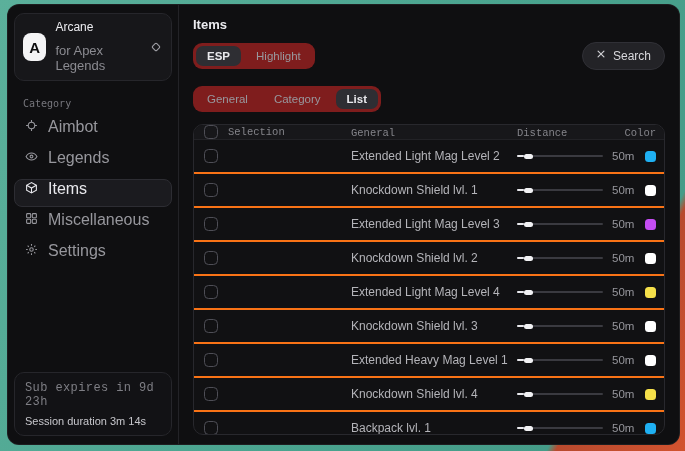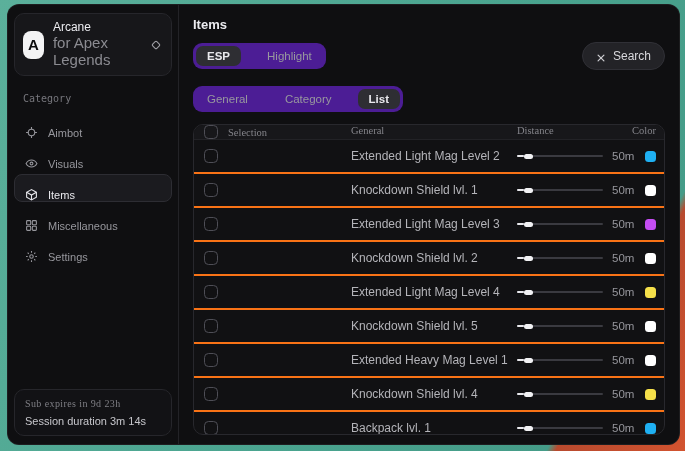--- a/index.html
+++ b/index.html
@@ -15,48 +15,48 @@
   }
   
   .sidebar{flex:0 0 170px;width:170px;border-right:1px solid #232327;position:relative}
   .sidebar-header{
     margin:8px 6px 0;background:#17171a;border:1px solid #26262b;border-radius:10px;
     padding:7px 8px;display:flex;align-items:center;gap:9px;
   }
   .logo{width:28px;height:28px;border-radius:8px;background:#f4f4f5;color:#0c0c0d;
     display:flex;align-items:center;justify-content:center;font-weight:bold;font-size:15px}
   .app-name{font-size:12px;font-weight:normal;color:#ececf0;line-height:13px}
-  .app-sub{font-size:15px;color:#8b8b91;margin-top:0}
+  .app-sub{font-size:13px;color:#8b8b91;margin-top:9px}
   .header-icon{margin-left:auto;color:#9b9ba1;display:flex}
   .section-label{font-family:"DejaVu Sans Mono",monospace;font-size:10px;color:#76767c;margin:17px 0 8px 15px}
   .nav{display:flex;flex-direction:column;gap:3px;padding:0 6px}
-  .nav-item{display:flex;align-items:flex-end;gap:10px;height:26px;padding:0 9px;border-radius:8px;
-    color:#97979d;font-size:11px;border:1px solid transparent;cursor:pointer}
+  .nav-item{display:flex;align-items:flex-start;gap:10px;height:26px;padding:0 9px;border-radius:8px;
+    color:#97979d;font-size:16px;border:1px solid transparent;cursor:pointer}
   .nav-item.active{background:#1b1b1f;border-color:#2d2d33;color:#e9e9ed}
   .nav-icon{width:14px;height:14px;display:flex;align-items:center;justify-content:center}
   .nav-icon svg{width:13px;height:13px}
   .sidebar-footer{position:absolute;left:6px;right:6px;bottom:8px;border:1px solid #26262b;
     border-radius:10px;padding:8px 10px;background:#121215}
-  .footer-line1{font-family:Liberation Serif, serif;font-size:10px;color:#7f7f85;letter-spacing:.4px}
+  .footer-line1{font-family:Liberation Mono, monospace;font-size:12px;color:#7f7f85;letter-spacing:.4px}
   .footer-line2{font-size:11px;color:#c7c7cc;margin-top:6px}
   
   .main{flex:1;min-width:0;display:flex;flex-direction:column;padding:12px 14px 9px}
   .main-title{font-size:13px;font-weight:bold;color:#ececf0}
   .toolbar-row{display:flex;align-items:center;margin-top:10px}
-  .tab-group{display:inline-flex;background:#4c1d95;border-radius:9px;padding:3px;gap:15px}
+  .tab-group{display:inline-flex;background:#7f1d1d;border-radius:9px;padding:3px;gap:4px}
   .tab{padding:4px 11px;font-size:11.5px;color:#98989e;border-radius:7px;cursor:pointer;white-space:nowrap}
   .tab.active{background:#2e2e33;color:#e9e9ed;font-weight:bold}
-  .search-btn{margin-left:auto;display:flex;align-items:flex-end;gap:7px;background:#232327;
+  .search-btn{margin-left:auto;display:flex;align-items:flex-start;gap:7px;background:#232327;
     border:1px solid #303036;border-radius:15px;padding:6px 13px;font-size:12px;color:#d8d8dc;cursor:pointer}
   .search-btn svg{width:10px;height:10px}
   .subtabs-row{margin-top:16px}
   .table-card{margin-top:12px;flex:1;border:1px solid #28282d;border-radius:10px;background:#111113;
     overflow:hidden;display:flex;flex-direction:column}
-  .thead{display:flex;align-items:flex-start;height:30px;padding:0 8px 0 10px;background:#17171a;
-    border-bottom:1px solid #222226;font-family:Liberation Serif, serif;font-size:10.5px;color:#84848a}
+  .thead{display:flex;align-items:flex-end;height:30px;padding:0 8px 0 10px;background:#17171a;
+    border-bottom:1px solid #222226;font-family:Liberation Mono, monospace;font-size:10.5px;color:#84848a}
   .col-sel{flex:0 0 147px;display:flex;align-items:center;gap:10px}
   .col-obj{flex:0 0 166px}
   .col-dist{flex:1;display:flex;align-items:center}
   .col-color{flex:0 0 auto;text-align:right}
   .trow{display:flex;align-items:center;height:32px;padding:0 8px 0 10px;border-bottom:2px solid #f97316}
   .trow:last-child{border-bottom:none}
   .checkbox{width:14px;height:14px;border:1.5px solid #4e4e56;border-radius:4.5px;background:transparent;
     box-sizing:border-box;cursor:pointer}
   .obj-name{font-size:12px;color:#b4b4b9;white-space:nowrap}
   .slider{position:relative;width:86px;height:10px;cursor:pointer}
@@ -101,21 +101,21 @@
     <span>Aimbot</span>
   </div>
 
   <div class="nav-item">
     <span class="nav-icon">
             <svg viewBox="0 0 24 24" fill="none" stroke="currentColor" stroke-width="2">
               <path d="M2 12s3.5-6.5 10-6.5S22 12 22 12s-3.5 6.5-10 6.5S2 12 2 12z"></path>
               <circle cx="12" cy="12" r="2.6"></circle>
             </svg>
           </span>
-    <span>Visuals</span>
+    <span>Legends</span>
   </div>
 
   <div class="nav-item active">
     <span class="nav-icon">
             <svg viewBox="0 0 24 24" fill="none" stroke="currentColor" stroke-width="2">
               <path d="M21 8l-9-5-9 5v9l9 5 9-5z"></path>
               <path d="M3 8l9 5 9-5"></path>
               <line x1="12" y1="13" x2="12" y2="22"></line>
             </svg>
           </span>
@@ -289,21 +289,21 @@
     </div>
     <div class="col-color">
       <div class="swatch" style="background: rgb(245, 224, 74);"></div>
     </div>
   </div>
 
   <div class="trow">
     <div class="col-sel">
       <div class="checkbox"></div>
     </div>
-    <div class="col-obj obj-name">Knockdown Shield lvl. 5</div>
+    <div class="col-obj obj-name">Knockdown Shield lvl. 3</div>
     <div class="col-dist">
       <div class="slider">
         <div class="slider-track"></div>
         <div class="slider-fill" style="width: 8%;"></div>
         <div class="slider-knob" style="left: 8%;"></div>
       </div>
       <span class="dist-value">50m</span>
     </div>
     <div class="col-color">
       <div class="swatch" style="background: rgb(255, 255, 255);"></div>

